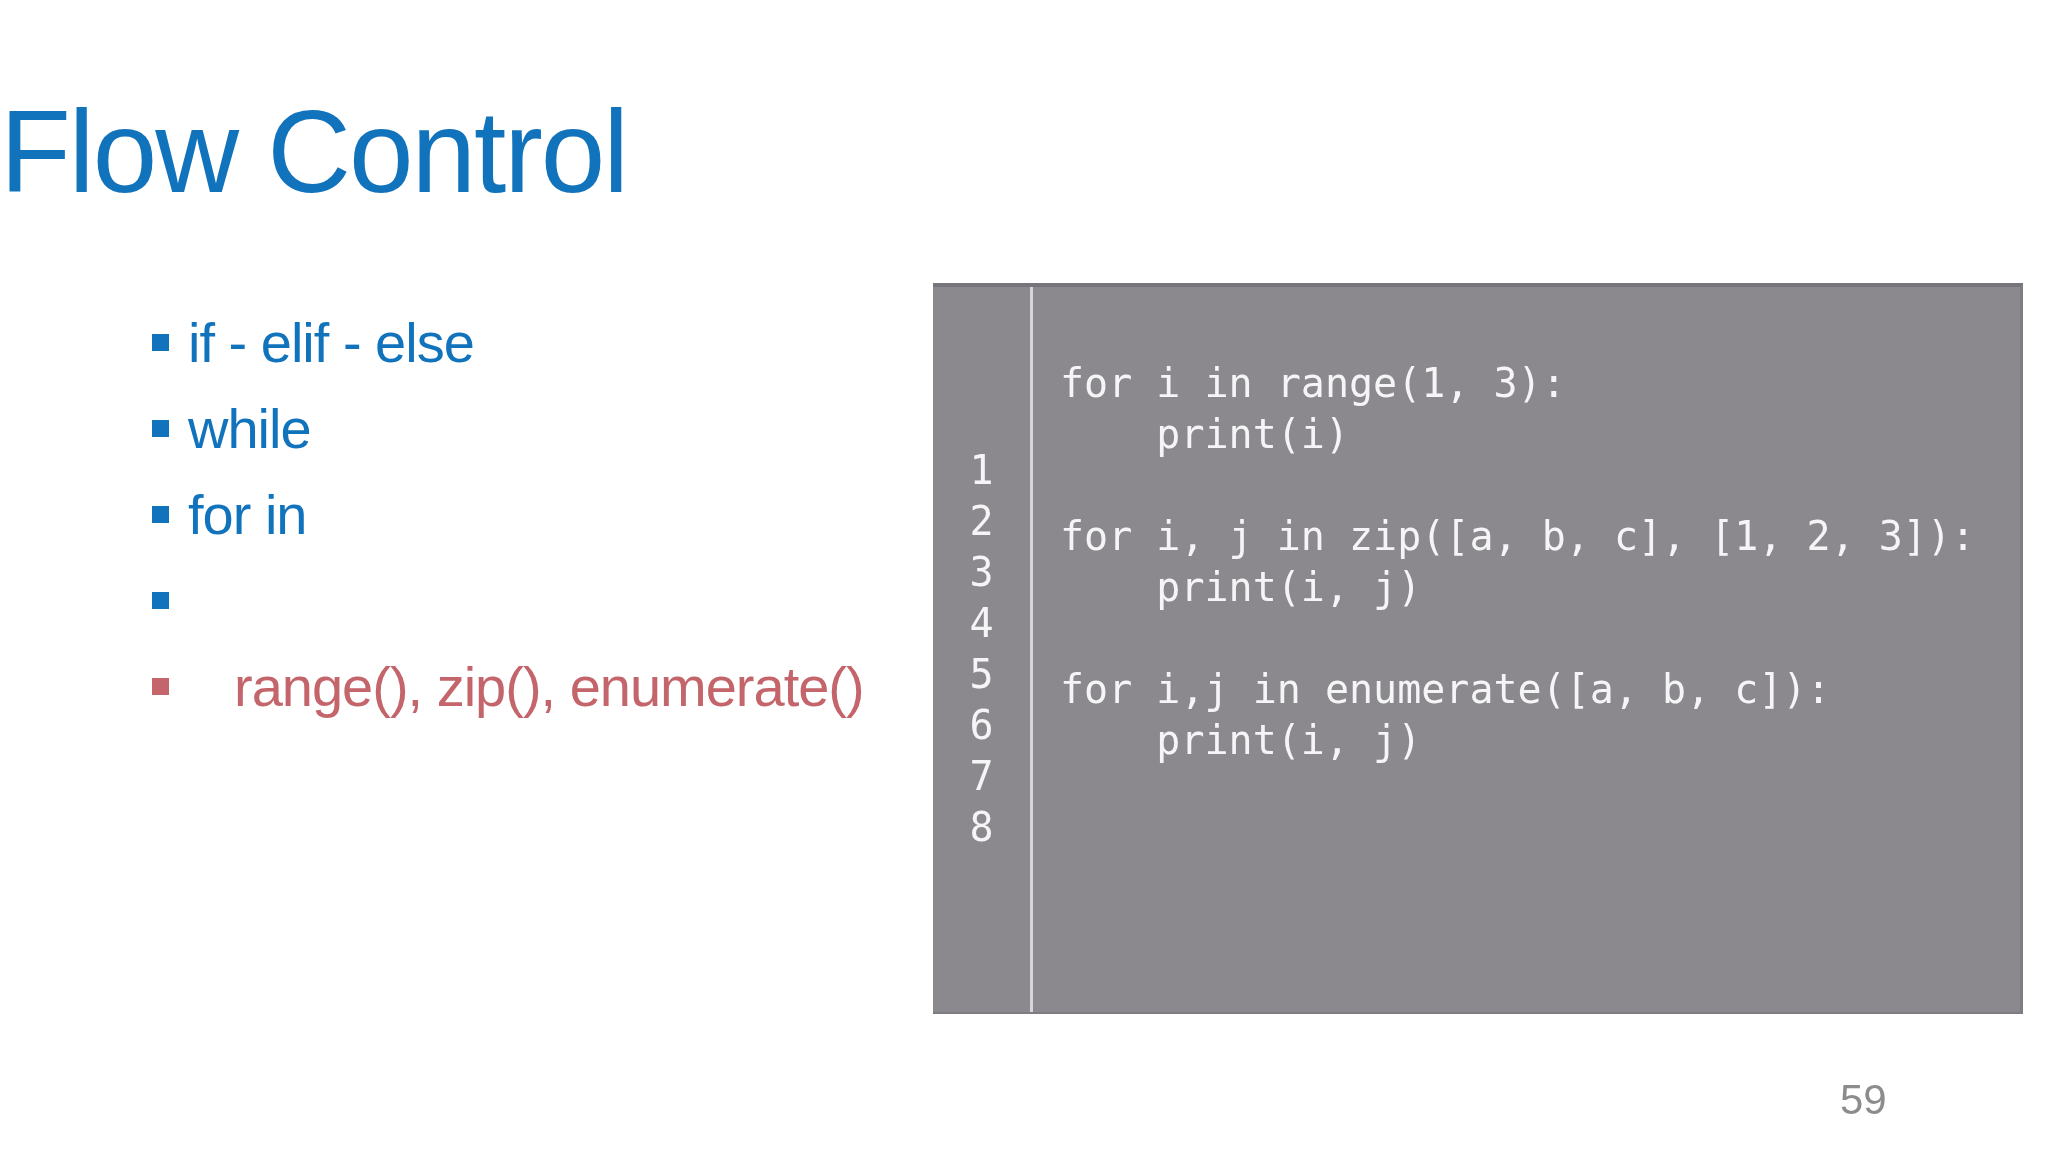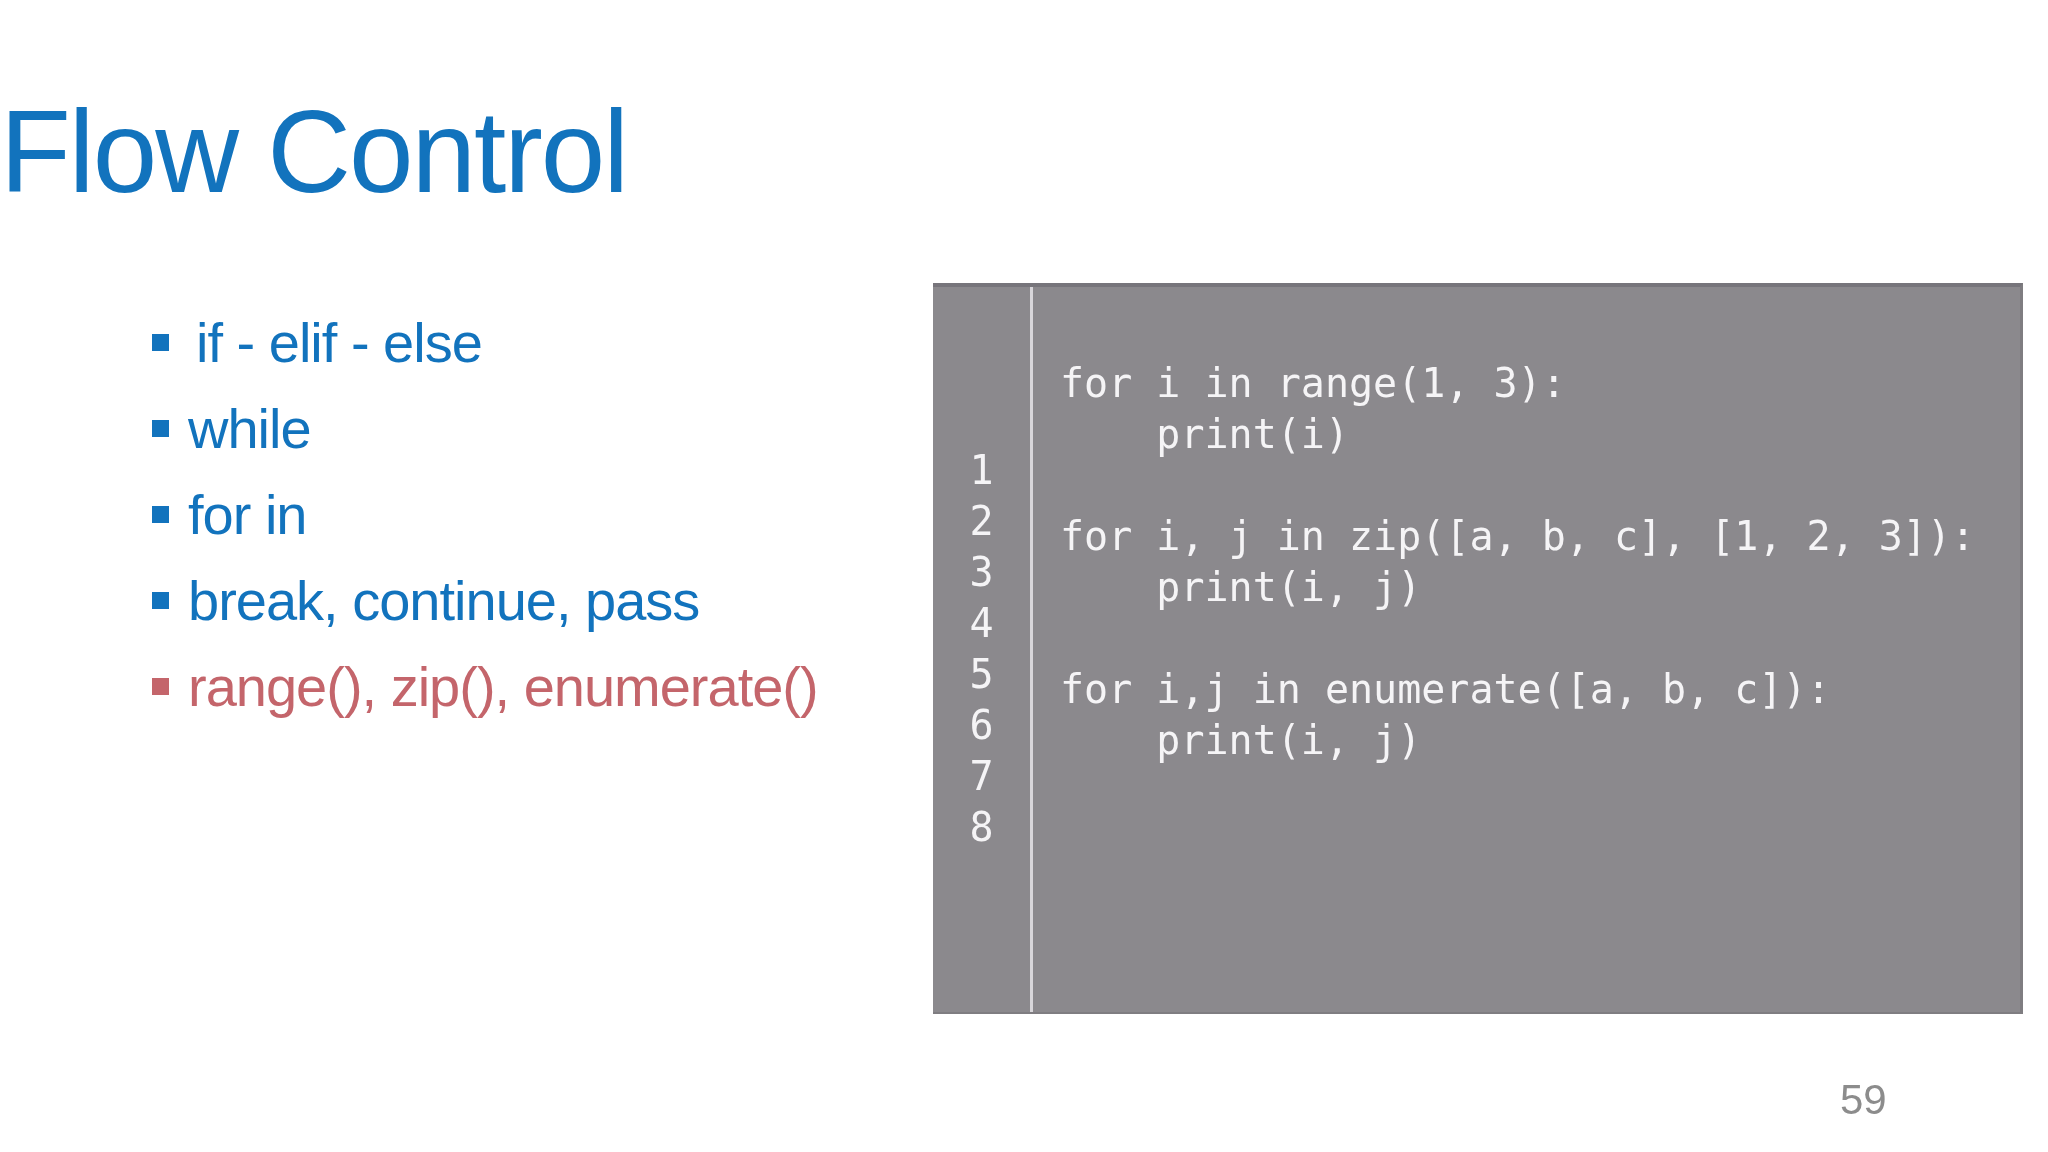--- a/index.html
+++ b/index.html
@@ -89,37 +89,36 @@
   }
 </style>
 </head>
 <body>
 
 <div class="slide">
 
   <div class="title">Flow Control</div>
 
   <ul class="bullets">
-    <li class="bullet-item" style="color: rgb(18, 115, 189); gap: 8px;">
+    <li class="bullet-item" style="color: rgb(18, 115, 189);">
         <span class="bullet-marker" style="background-color: rgb(18, 115, 189);"></span>
         <span class="bullet-label">if - elif - else</span>
       </li>
       <li class="bullet-item" style="color: rgb(18, 115, 189);">
         <span class="bullet-marker" style="background-color: rgb(18, 115, 189);"></span>
         <span class="bullet-label">while</span>
       </li>
       <li class="bullet-item" style="color: rgb(18, 115, 189);">
         <span class="bullet-marker" style="background-color: rgb(18, 115, 189);"></span>
         <span class="bullet-label">for in</span>
       </li>
       <li class="bullet-item" style="color: rgb(18, 115, 189);">
         <span class="bullet-marker" style="background-color: rgb(18, 115, 189);"></span>
-        <span class="bullet-label">break, continue, pass</span>
       </li>
-      <li class="bullet-item" style="color: rgb(196, 101, 107);">
+      <li class="bullet-item" style="color: rgb(196, 101, 107); gap: 46px;">
         <span class="bullet-marker" style="background-color: rgb(196, 101, 107);"></span>
         <span class="bullet-label">range(), zip(), enumerate()</span>
       </li>
   </ul>
 
   <div class="code-box">
     <div class="code-gutter">
       <div class="gutter-num">1</div>
         <div class="gutter-num">2</div>
         <div class="gutter-num">3</div>

